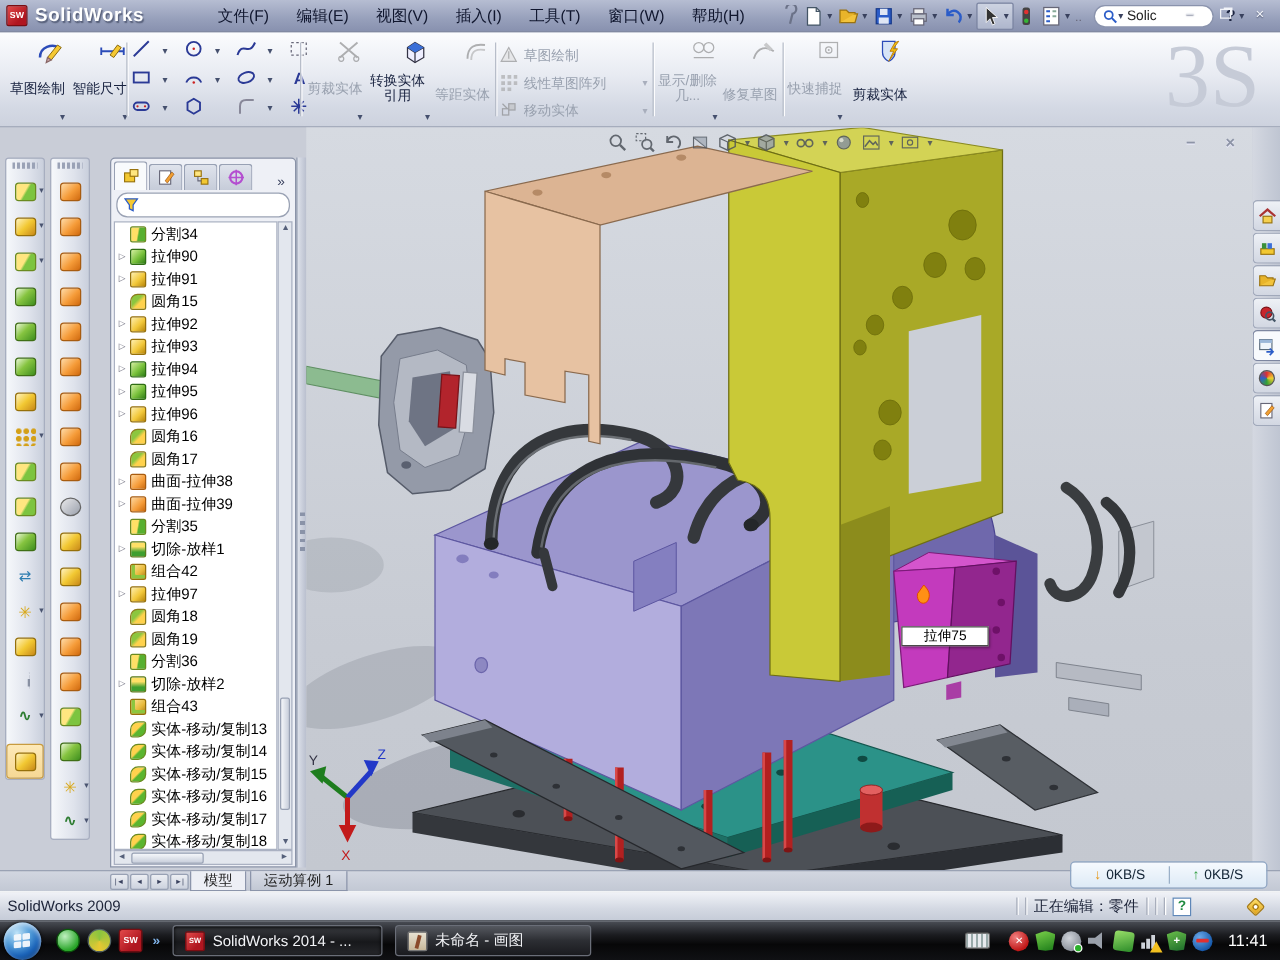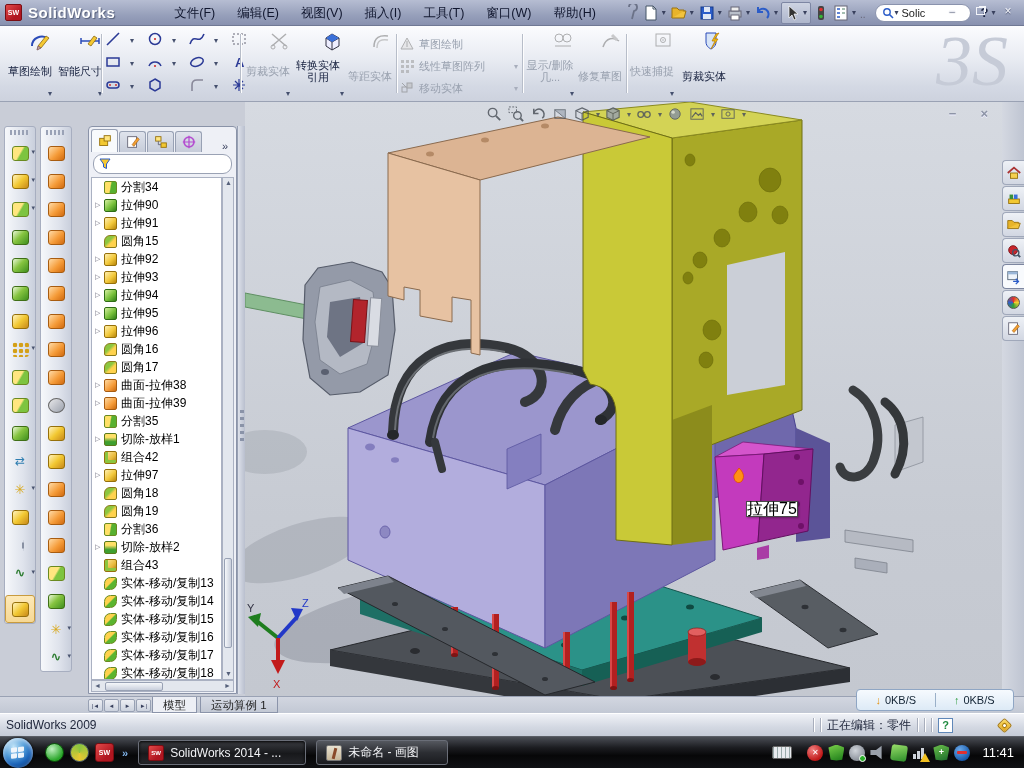--- a/index.html
+++ b/index.html
@@ -34,21 +34,21 @@
 .bigbtn .bdd{font-size:8px;color:#45506e;height:10px}
 .bigbtn.disabled{color:#99a1af}
 .bigbtn.disabled .bicon{filter:grayscale(1) opacity(.5)}
 .vsep{position:absolute;top:8px;bottom:8px;width:1px;background:#b7bdc9;box-shadow:1px 0 0 #fdfdfe}
 #sketchgrid{position:absolute;left:104px;top:4px;width:152px;height:68px}
 .gicon{position:absolute;width:20px;height:20px}
 .gicon .dd{position:absolute;right:-10px;top:6px;font-size:8px;color:#45506e}
 .stackrow{position:absolute;left:400px;width:118px;height:20px;display:flex;align-items:center;gap:5px;font-size:11px;color:#99a1af}
 .stackrow .sic{filter:grayscale(1) opacity(.55)}
 .stackrow .dd{font-size:8px;margin-left:auto;color:#a8aebc}
-#watermark{position:absolute;right:16px;top:-6px;font-family:"Liberation Serif","DejaVu Serif",serif;font-style:italic;font-size:72px;color:#ctrl;color:#c6cbd7;user-select:none}
+#watermark{position:absolute;right:16px;top:-6px;font-family:"Liberation Serif","DejaVu Serif",serif;font-size:72px;color:#ctrl;color:#c6cbd7;user-select:none}
 
 
 #tabstrip{position:absolute;left:4px;top:102px;height:20px;display:flex;gap:2px;z-index:30}
 .rtab{height:19px;padding:0 13px;line-height:19px;font-size:12px;color:#2a3350;background:linear-gradient(#d9dde7,#c1c7d4);border:1px solid #8b94aa;border-bottom:none;border-radius:3px 3px 0 0}
 .rtab.active{background:#dfe3ed;height:20px;font-weight:bold;z-index:2}
 
 
 #main{position:absolute;left:0;top:102px;width:1024px;height:594px;background:#c9cdd7}
 .vtoolbar{position:absolute;width:32px;background:linear-gradient(90deg,#f6f8fb,#dfe3ec 60%,#c9cfdc);border:1px solid #a7aec0;border-radius:3px;display:flex;flex-direction:column;align-items:center}
 .vhandle{width:20px;height:5px;margin:3px 0 4px;background:repeating-linear-gradient(90deg,#9aa2b6 0 2px,transparent 2px 4px)}
@@ -95,21 +95,21 @@
 
 #splitter{position:absolute;left:237px;top:24px;width:8px;height:568px;background:linear-gradient(90deg,#dde1ea,#b9bfce);border-left:1px solid #98a1b4}
 #splitter .grip{position:absolute;left:2px;top:284px;width:4px;height:34px;background:repeating-linear-gradient(#8a93a8 0 3px,transparent 3px 7px)}
 
 
 #viewport{position:absolute;left:245px;top:0;width:757px;height:594px;background:linear-gradient(#d6dae1,#c7cbd3 70%,#c4c8d0);overflow:hidden}
 #hud{position:absolute;left:240px;top:3px;display:flex;align-items:center;gap:3px;opacity:.85}
 .hudi{width:19px;height:19px;display:flex;align-items:center;justify-content:center}
 .hudd{font-size:8px;color:#4a515c;margin:0 1px}
 #docwin{position:absolute;right:14px;top:4px;display:flex;gap:12px;color:#8d94a6;font-weight:bold;font-size:13px;text-shadow:0 1px 0 #eef}
-#tooltip75{position:absolute;left:501px;top:399px;height:16px;padding:0 0;background:#ffffff;border:1px solid #4a4a4a;font-size:16px;line-height:14px;color:#000;box-shadow:1px 1px 2px rgba(0,0,0,.35)}
+#tooltip75{position:absolute;left:476px;top:399px;height:16px;padding:0 17px;background:#ffffff;border:1px solid #4a4a4a;font-size:11px;line-height:14px;color:#000;box-shadow:1px 1px 2px rgba(0,0,0,.35)}
 
 #rightstrip{position:absolute;left:1002px;top:0;width:22px;height:594px;background:linear-gradient(90deg,#d4d8e1,#bfc5d2)}
 .rsbtn{position:relative;width:22px;height:25px;display:flex;align-items:center;justify-content:center;border:1px solid #a0a8ba;border-right:none;border-radius:4px 0 0 4px;background:linear-gradient(#eef1f6,#d2d7e2);margin-bottom:1px}
 .rsbtn.pressed{background:#f8fafd;border-color:#7d86a0}
 
 
 #netmon{position:absolute;left:856px;top:689px;width:158px;height:22px;background:lin;background:linear-gradient(#f6fafe,#ddeaf6);border:1px solid #8fa6c4;border-radius:4px;display:flex;align-items:center;font-size:11px;color:#123;z-index:60}
 #netmon .cell{flex:1;display:flex;align-items:center;justify-content:center;gap:4px}
 #netmon .divider{width:1px;height:14px;background:#9ab0c8}
 .dn-arrow{color:#e69512;font-weight:bold}
@@ -1149,21 +1149,21 @@
         <div><span><div class="qli" style="background:linear-gradient(135deg,#e24a4a,#b01620 70%);border:1px solid #7a0d12;color:#fff;font-size:7px;font-weight:bold;display:flex;align-items:center;justify-content:center">SW</div></span></div>
         <div class="chev">»</div>
       </div>
     <div id="tasks" style="display:flex">
         <div class="taskbtn active" style="width: 168px;">
           <span>
             <div class="tb-ico" style="background:linear-gradient(135deg,#e24a4a,#b01620 70%);border:1px solid #7a0d12;color:#fff;font-size:6px;font-weight:bold;display:flex;align-items:center;justify-content:center">SW</div>
           </span>
           <span>SolidWorks 2014 - ...</span>
         </div>
-        <div class="taskbtn" style="width: 132px;">
+        <div class="taskbtn" style="width: 157px;">
           <span>
             <div class="tb-ico" style="background:linear-gradient(180deg,#e8e2d2,#c8b89a);border:1px solid #777;position:relative">
               <div style="position:absolute;left:6px;top:2px;width:3px;height:11px;background:#8a4a2a;transform:rotate(14deg)"></div>
             </div>
           </span>
           <span>未命名 - 画图</span>
         </div>
       </div>
     <div id="tray">
         <div><span><div id="kbdicon"></div></span></div>

